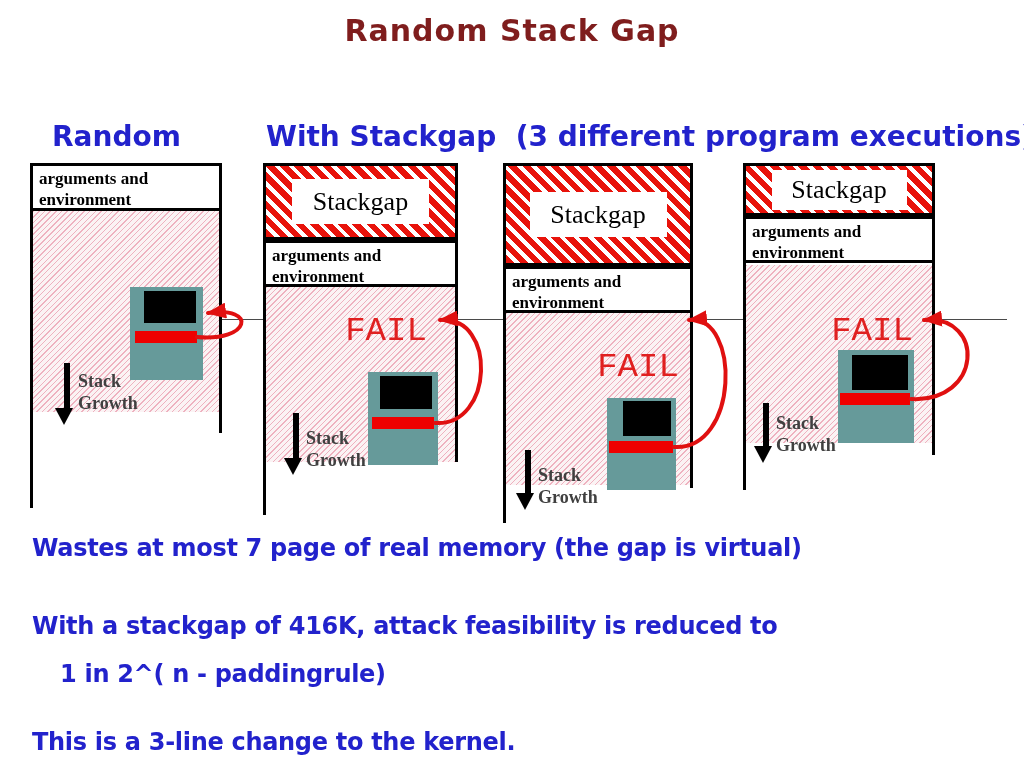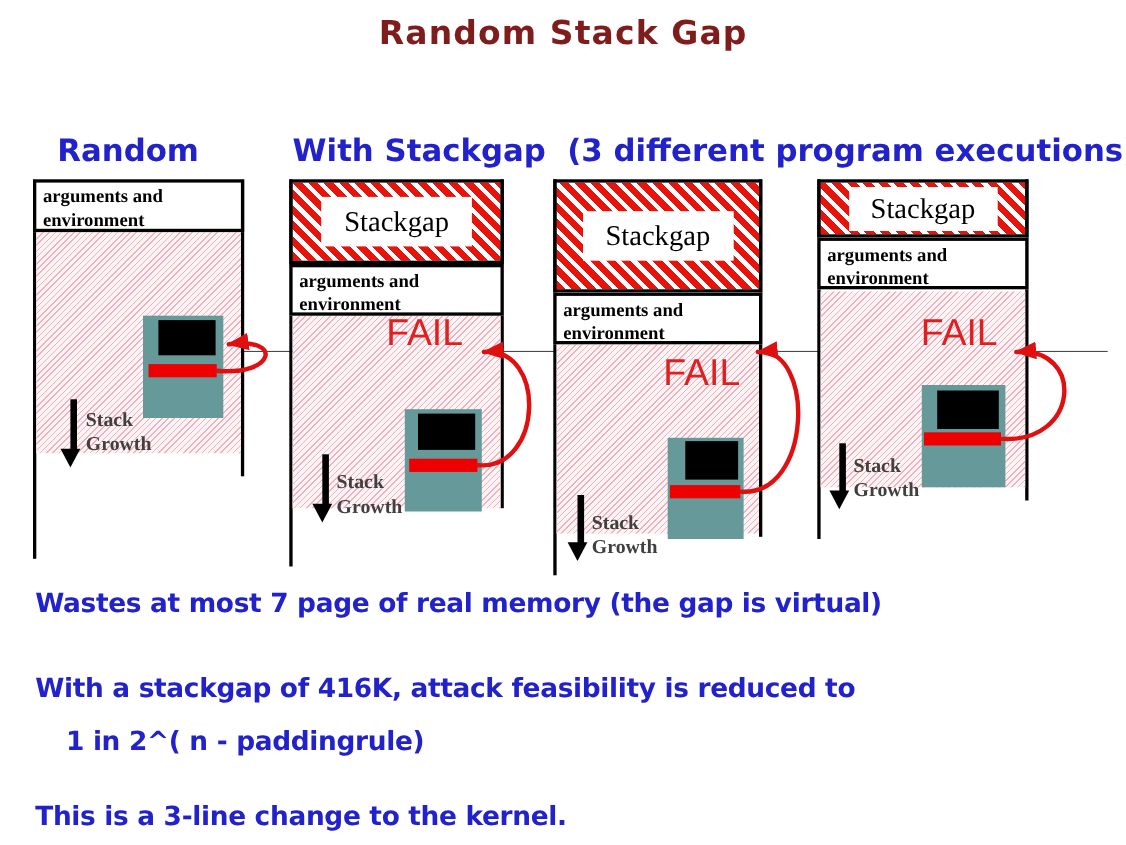--- a/index.html
+++ b/index.html
@@ -18,21 +18,21 @@
         #fbf3f4;}
   .argsbox{position:absolute;box-sizing:border-box;background:#fff;border:3px solid #000;
            font-family:"Liberation Serif","DejaVu Serif",serif;font-weight:bold;
            font-size:17px;line-height:21px;padding:2px 6px;color:#000;}
   .gapbox{position:absolute;box-sizing:border-box;border:3px solid #000;
           background:repeating-linear-gradient(45deg,#e8130b 0 6px,#ffffff 6px 10px);
           display:flex;align-items:center;justify-content:center;}
   .gaplabel{background:#fff;display:flex;align-items:center;justify-content:center;
             font-family:"Liberation Serif","DejaVu Serif",serif;font-size:26px;color:#000;}
   .fail{position:absolute;width:100px;text-align:center;color:#e02020;
-        font-family:Liberation Sans, sans-serif;font-size:34px;}
+        font-family:Liberation Mono, monospace;font-size:34px;margin-top:28px;}
   .terminal{position:absolute;background:#669a9a;}
   .screen{position:absolute;background:#000;}
   .redbar{position:absolute;background:#ee0000;}
   .sg-shaft{position:absolute;width:6px;background:#000;}
   .sg-head{position:absolute;width:0;height:0;border-left:9px solid transparent;
            border-right:9px solid transparent;border-top:17px solid #000;}
   .sg-text{position:absolute;font-family:"Liberation Serif","DejaVu Serif",serif;
            font-weight:bold;font-size:18px;line-height:22px;color:#404040;white-space:pre-line;}
   svg.arrows{position:absolute;left:0;top:0;z-index:10;pointer-events:none;}
 </style>

